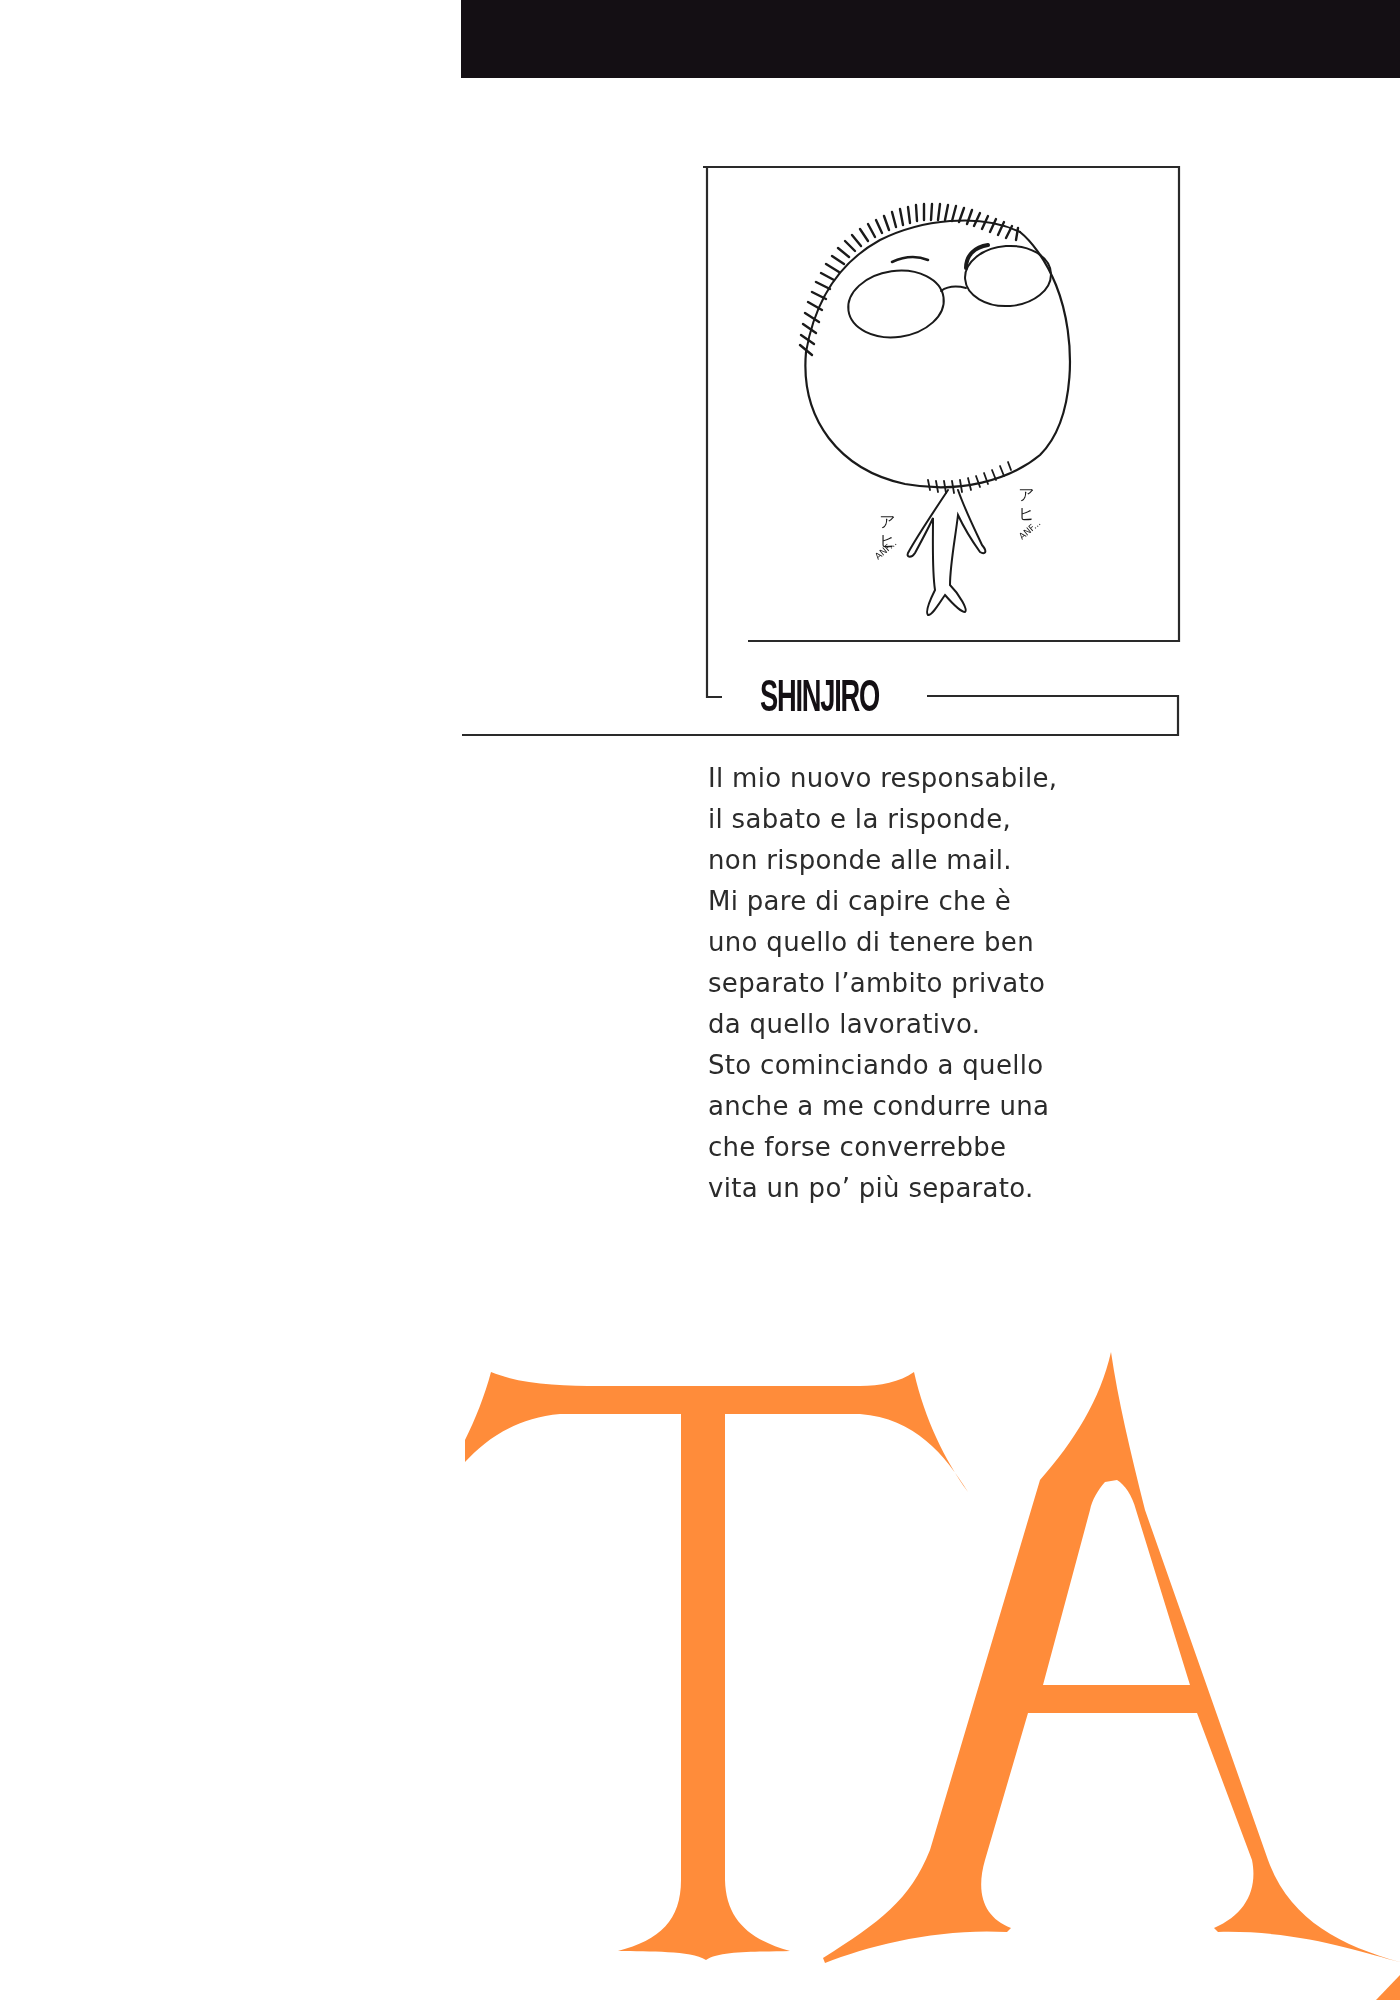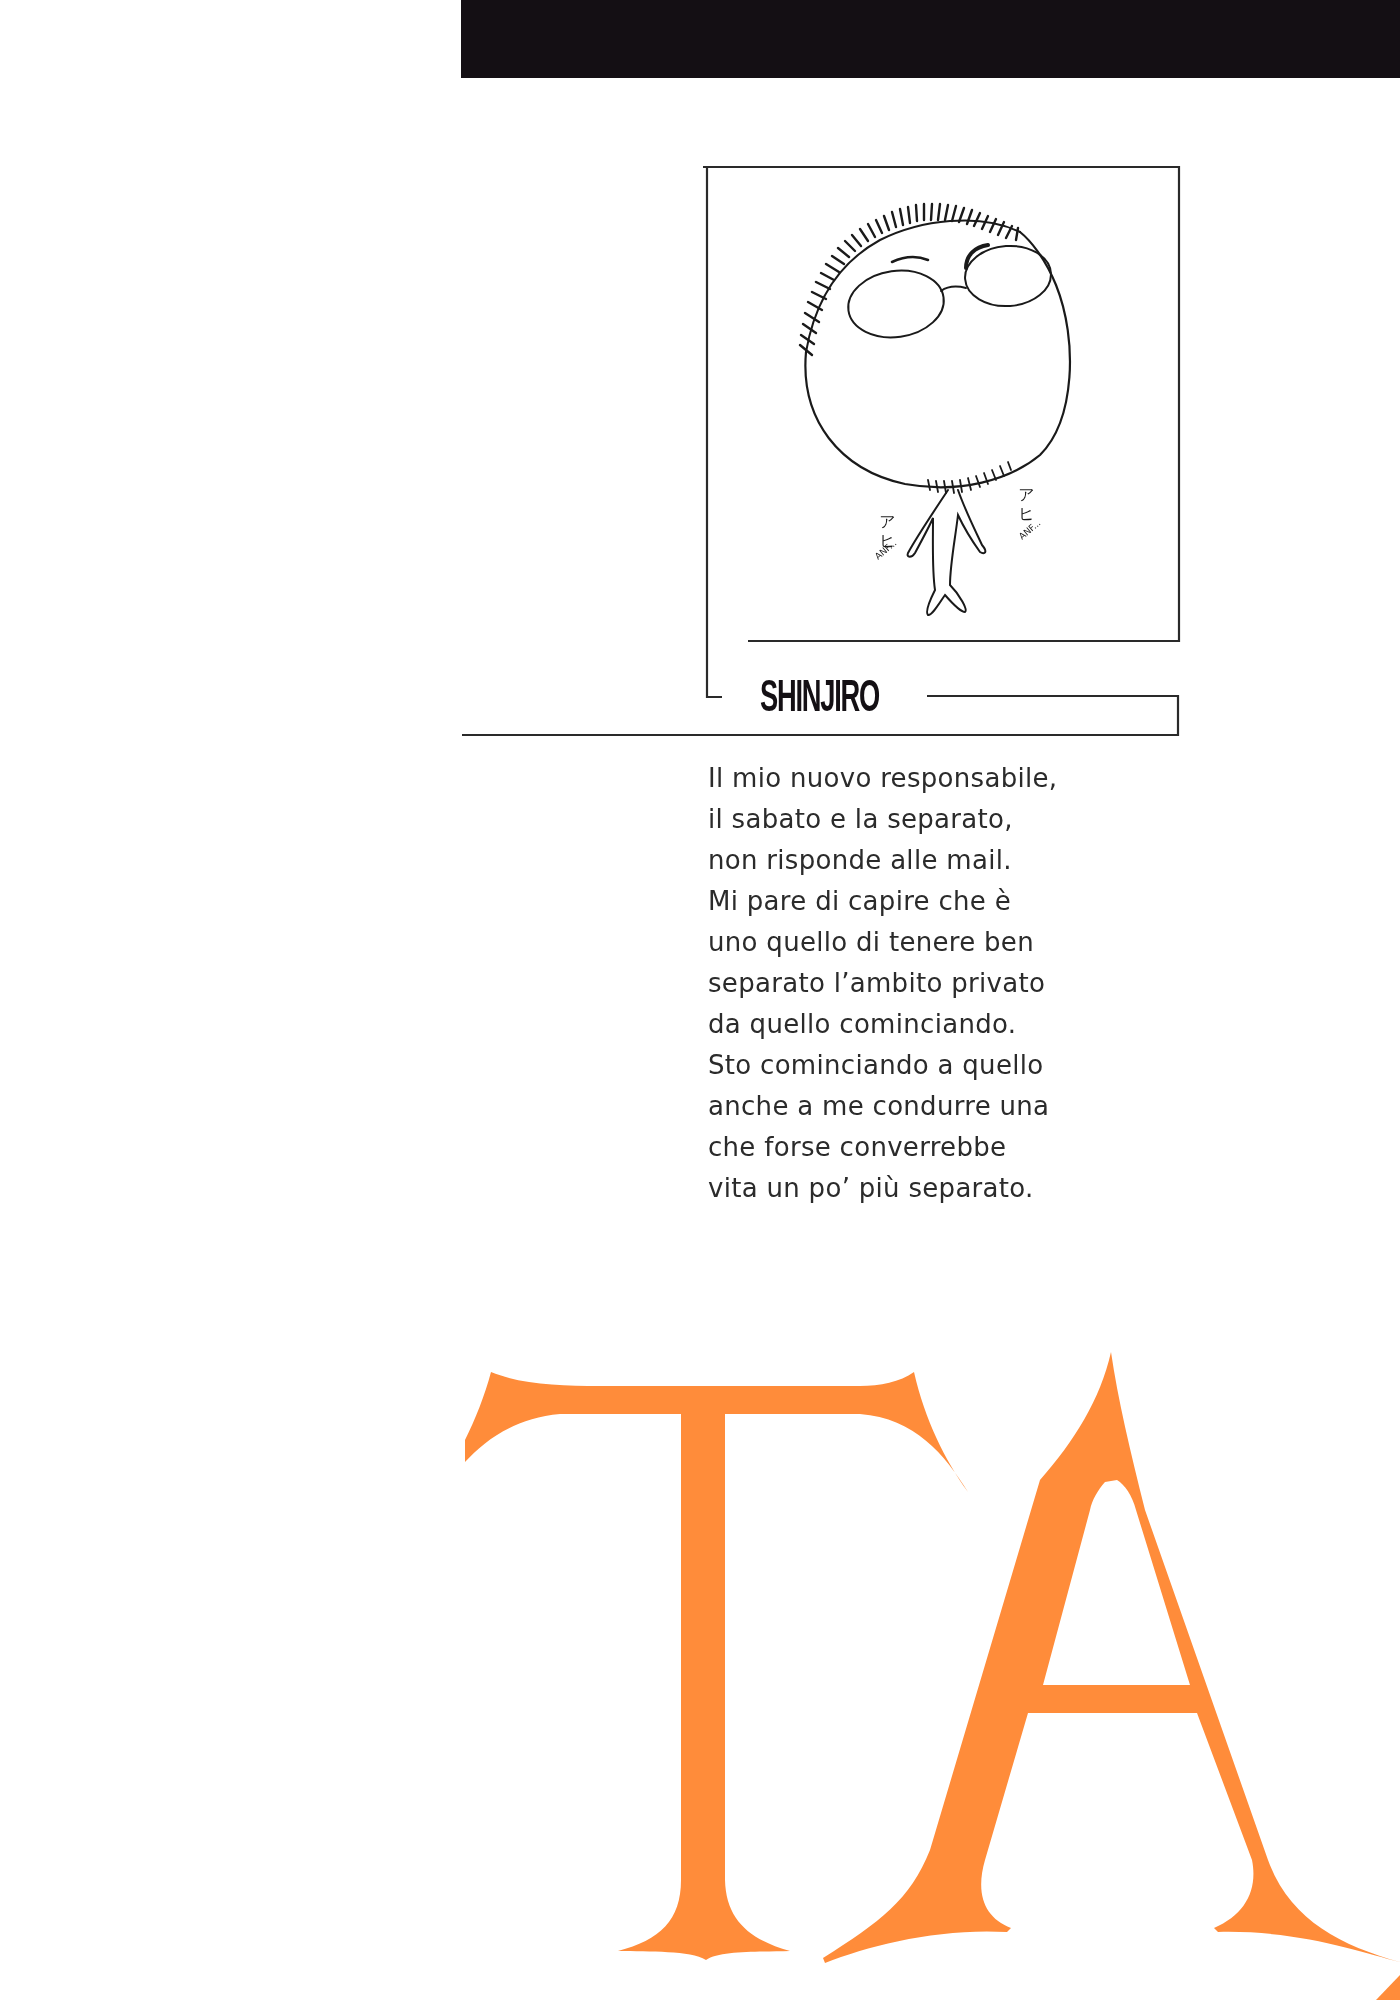--- a/index.html
+++ b/index.html
@@ -104,26 +104,26 @@
     <text x="878" y="560" font-size="9" transform="rotate(-40 878 560)">ANF...</text>
     <text x="1027" y="478" font-size="16" writing-mode="tb">アヒ</text>
     <text x="1022" y="540" font-size="9" transform="rotate(-40 1022 540)">ANF...</text>
   </g>
 </svg>
 
 <div class="name-label">SHINJIRO</div>
 
 <p class="body-text">
   <span class="line">Il mio nuovo responsabile,</span>
-  <span class="line">il sabato e la separato,</span>
+  <span class="line">il sabato e la risponde,</span>
   <span class="line">non risponde alle mail.</span>
   <span class="line">Mi pare di capire che è</span>
   <span class="line">uno quello di tenere ben</span>
   <span class="line">separato l’ambito privato</span>
-  <span class="line">da quello cominciando.</span>
+  <span class="line">da quello lavorativo.</span>
   <span class="line">Sto cominciando a quello</span>
   <span class="line">anche a me condurre una</span>
   <span class="line">che forse converrebbe</span>
   <span class="line">vita un po’ più separato.</span>
 </p>
 
 <svg class="initials" viewBox="0 0 1400 2000" width="1400" height="2000">
   <g fill="#ff8c3a">
 
     <path d="

